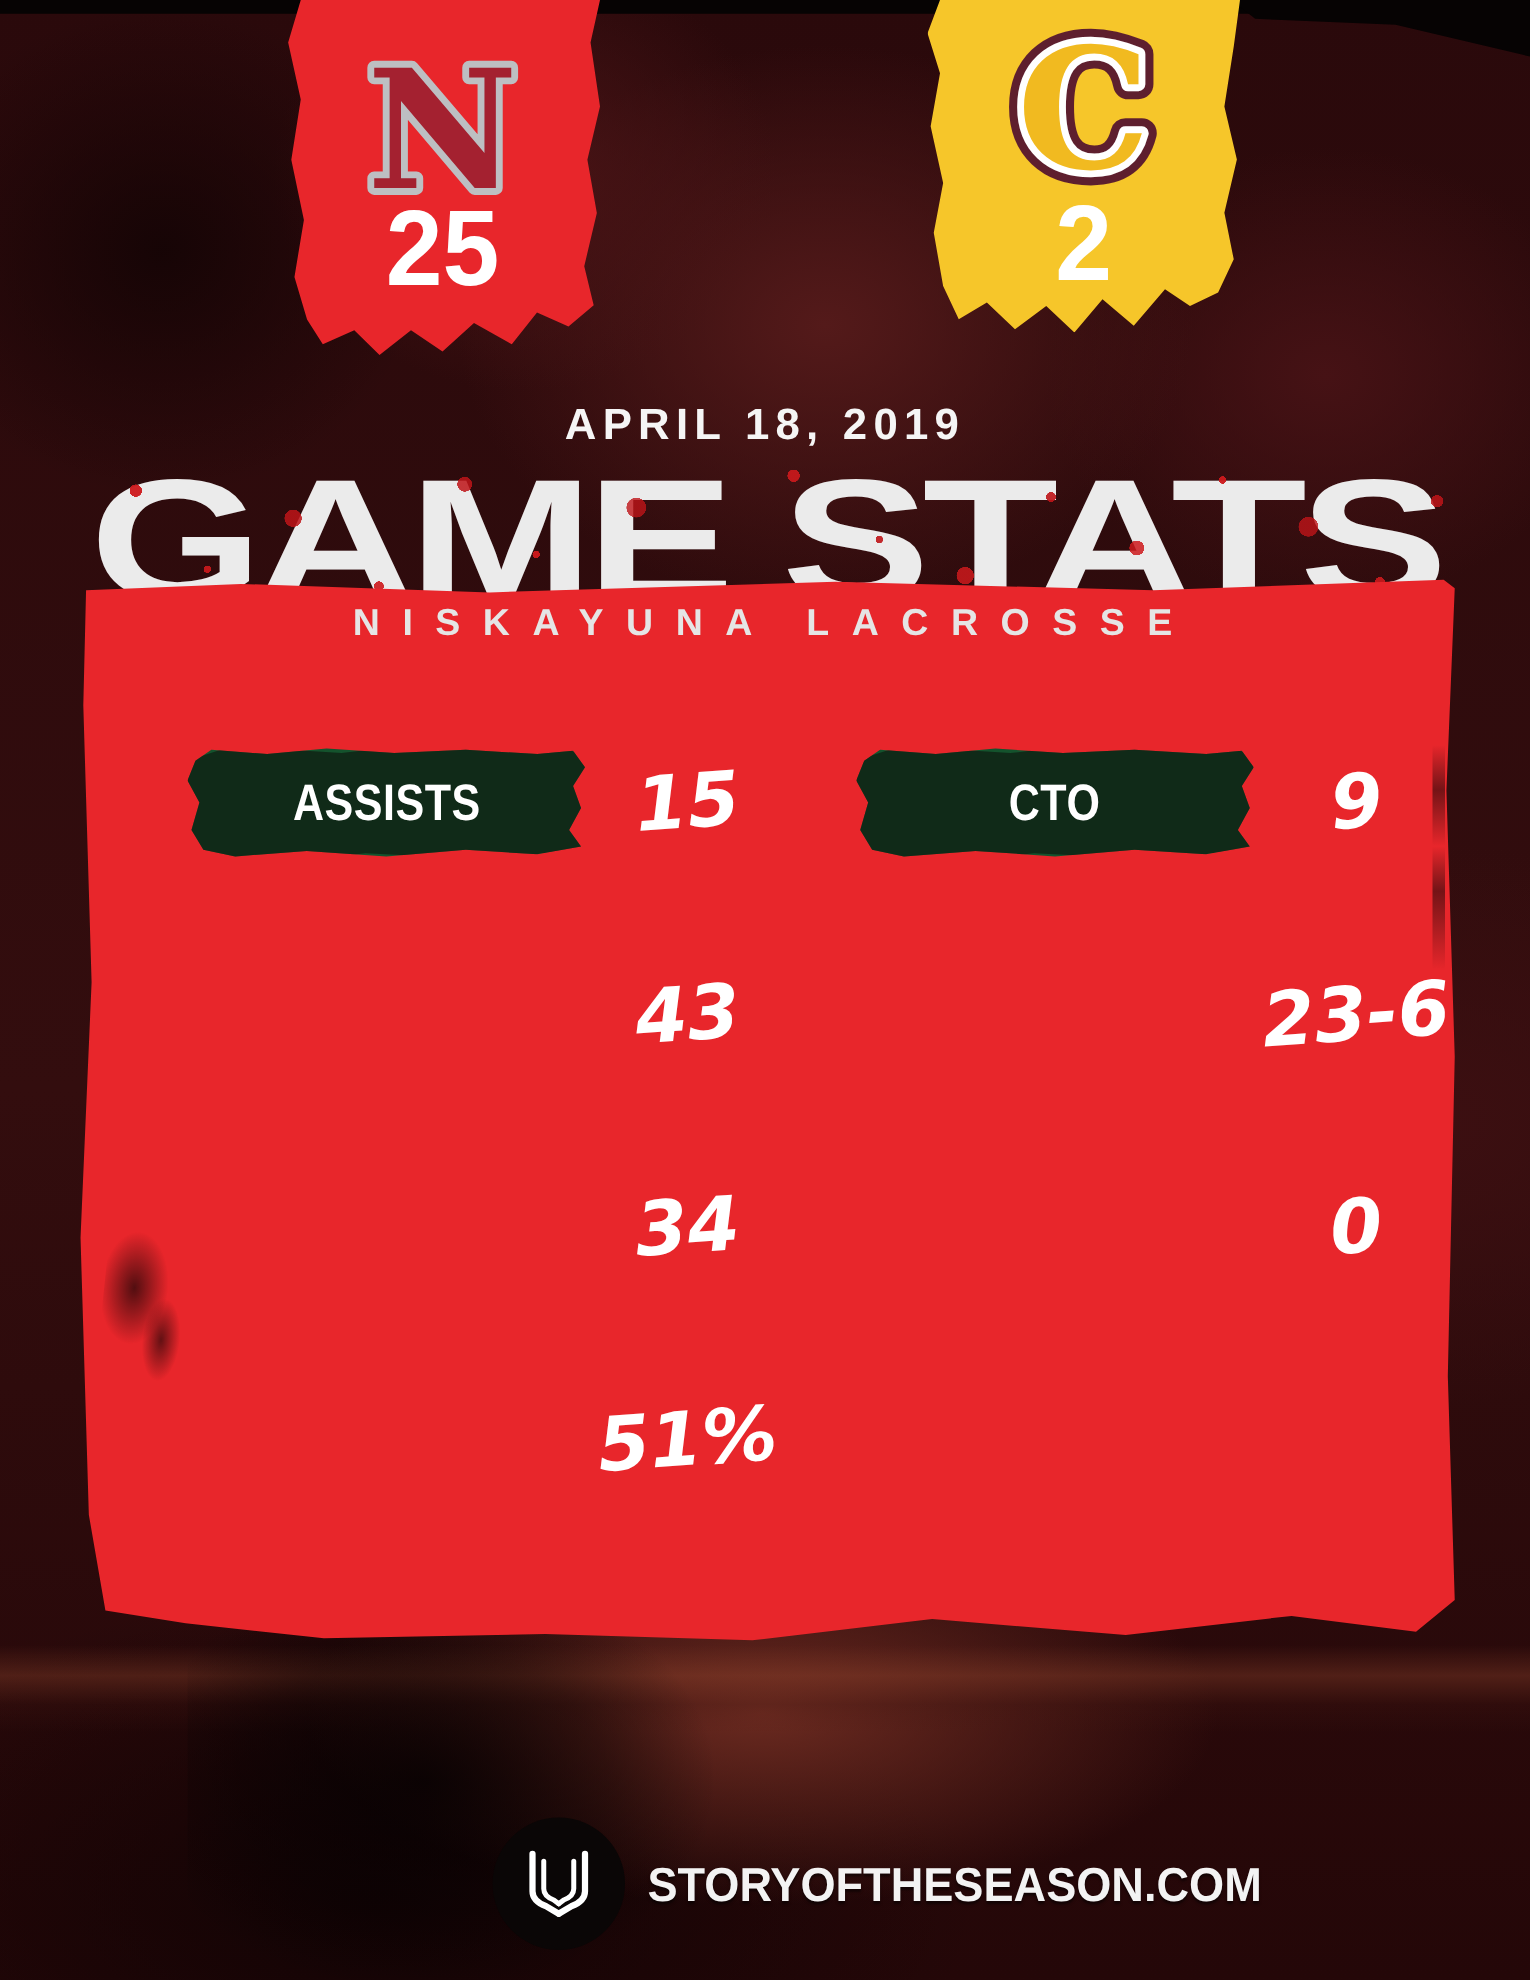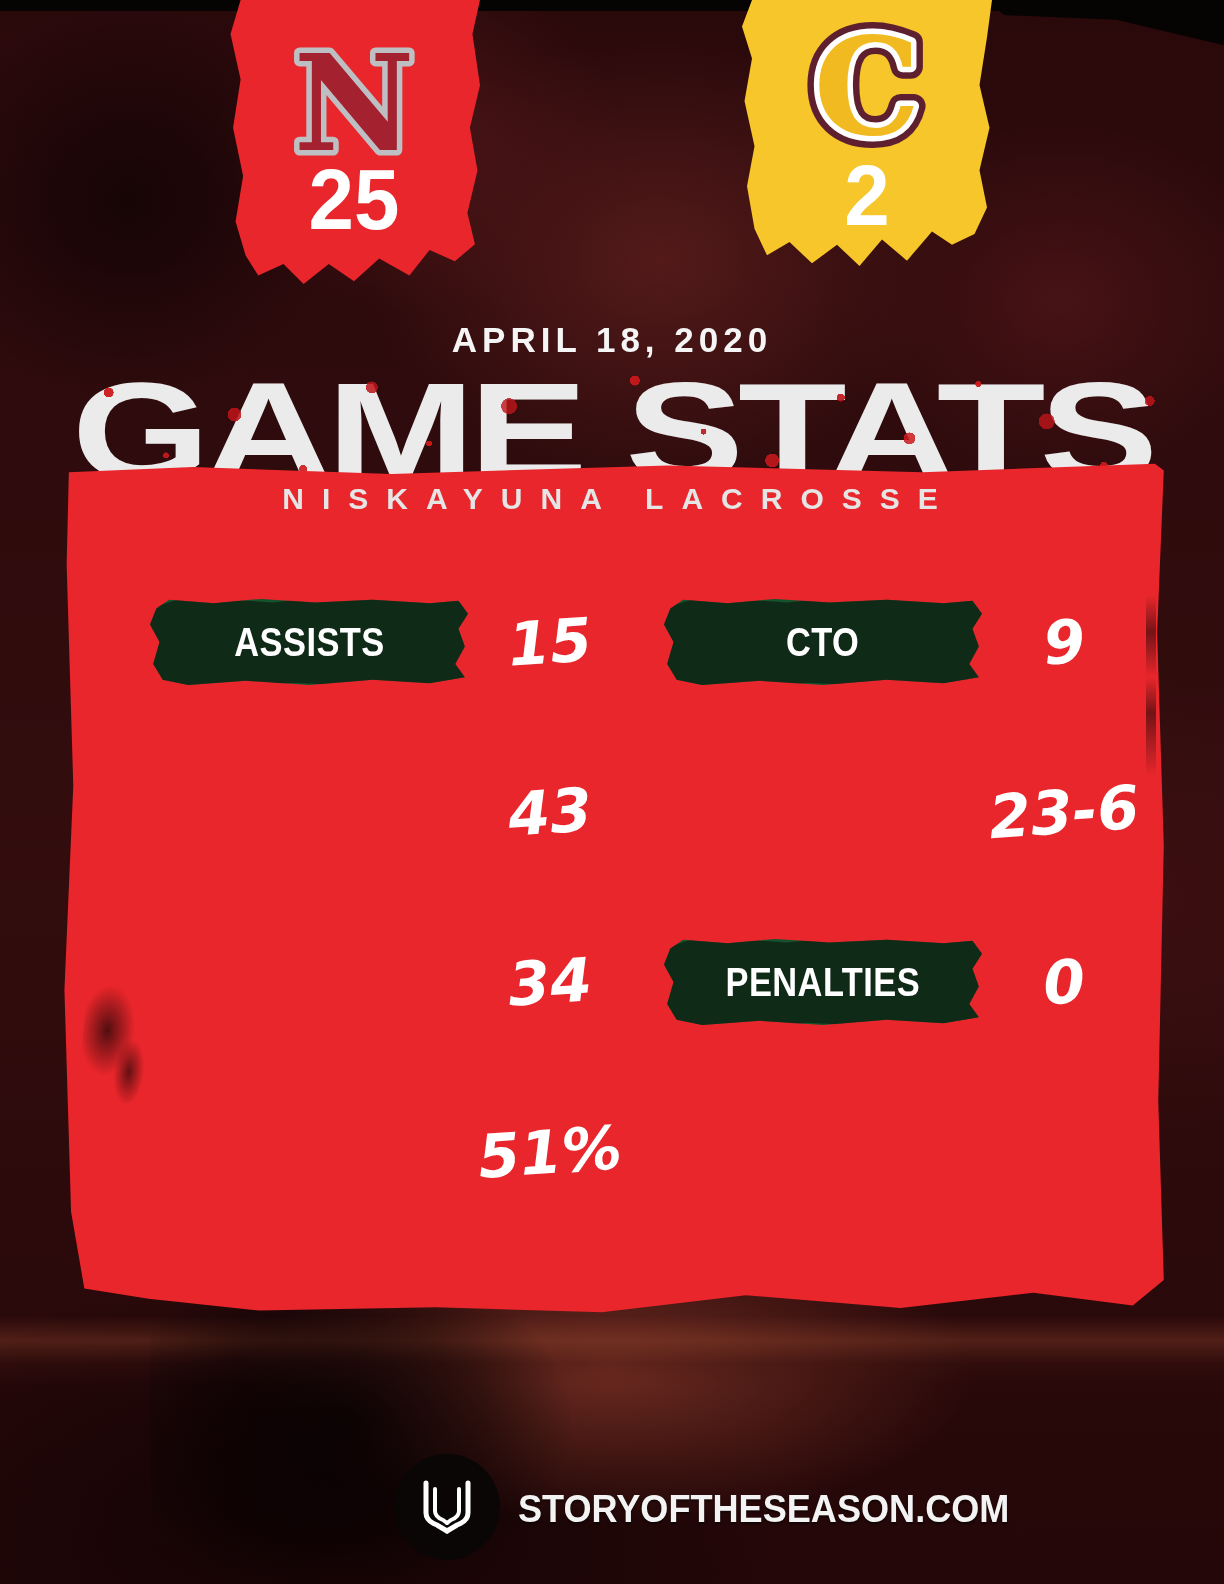--- a/index.html
+++ b/index.html
@@ -103,21 +103,21 @@
     position:absolute;left:1146px;top:596px;width:10px;height:180px;opacity:.55;
     background:linear-gradient(to bottom, transparent 0%, #140405 20%, transparent 45%, #140405 65%, transparent 100%);
   }
   .subtitle{
     position:absolute;left:4px;top:482px;width:1212px;text-align:center;
     font-weight:bold;font-size:30px;letter-spacing:18px;color:#e5e5e5;white-space:nowrap;text-indent:18px;
   }
   
   .stat{position:absolute;height:88px;}
   .r1{top:598px}.r2{top:768px}.r3{top:938px}.r4{top:1108px}
-  .c1{left:150px;width:510px}.c2{left:664px;width:490px}
+  .c1{left:150px;width:510px}.c2{left:685px;width:490px}
   .chip{
     position:absolute;left:0;top:0;width:318px;height:88px;background:#14532d;
     display:flex;align-items:center;justify-content:center;
     clip-path:polygon(2% 12%,6% 2%,20% 6%,35% 1%,52% 5%,70% 2%,88% 6%,97% 3%,100% 18%,97% 35%,99% 55%,96% 75%,99% 90%,88% 97%,70% 93%,50% 99%,30% 94%,12% 99%,4% 93%,1% 75%,3% 50%,0% 30%);
   }
   .chip::before{
     content:"";position:absolute;inset:-9px -16px;background:#0d0a08;opacity:.55;z-index:0;
     transform:rotate(-1.2deg);
     clip-path:polygon(0 20%,15% 5%,40% 12%,65% 4%,90% 10%,100% 25%,96% 60%,100% 85%,75% 95%,45% 88%,18% 96%,3% 80%,5% 45%);
   }
@@ -162,21 +162,21 @@
 
 <div class="banner banner-away">
   <svg width="200" height="150" viewBox="0 0 200 150" style="margin-top:10px">
     <text x="100" y="124" font-size="134" class="letter-text c-outer">C</text>
     <text x="100" y="124" font-size="134" class="letter-text c-mid">C</text>
     <text x="100" y="124" font-size="134" class="letter-text c-fill">C</text>
   </svg>
   <div class="score">2</div>
 </div>
 
-<div class="date">APRIL 18, 2020</div>
+<div class="date">APRIL 18, 2019</div>
 <div class="title">GAME STATS</div>
 <div class="splatter"></div>
 
 <div class="panel"></div>
 <div class="panel-mark-left"></div>
 <div class="panel-mark-right"></div>
 <div class="subtitle">NISKAYUNA LACROSSE</div>
 
 <div class="stat r1 c1">
   <div class="chip">
@@ -193,23 +193,20 @@
 <div class="stat r2 c1">
   <div class="stat-value">43</div>
 </div>
 <div class="stat r2 c2">
   <div class="stat-value">23-6</div>
 </div>
 <div class="stat r3 c1">
   <div class="stat-value">34</div>
 </div>
 <div class="stat r3 c2">
-  <div class="chip">
-    <span class="stat-label">PENALTIES</span>
-  </div>
   <div class="stat-value">0</div>
 </div>
 <div class="stat r4 c1">
   <div class="stat-value">51%</div>
 </div>
 
 <div class="footer-logo">
   <svg width="66" height="60" viewBox="0 0 66 60">
     <path d="M12 6 V36 Q12 44 23 48 L33 54" fill="none" stroke="#ffffff" stroke-width="5" stroke-linecap="round"></path>
     <path d="M21 12 V34 Q21 40 29 43 L33 46" fill="none" stroke="#ffffff" stroke-width="4" stroke-linecap="round"></path>

